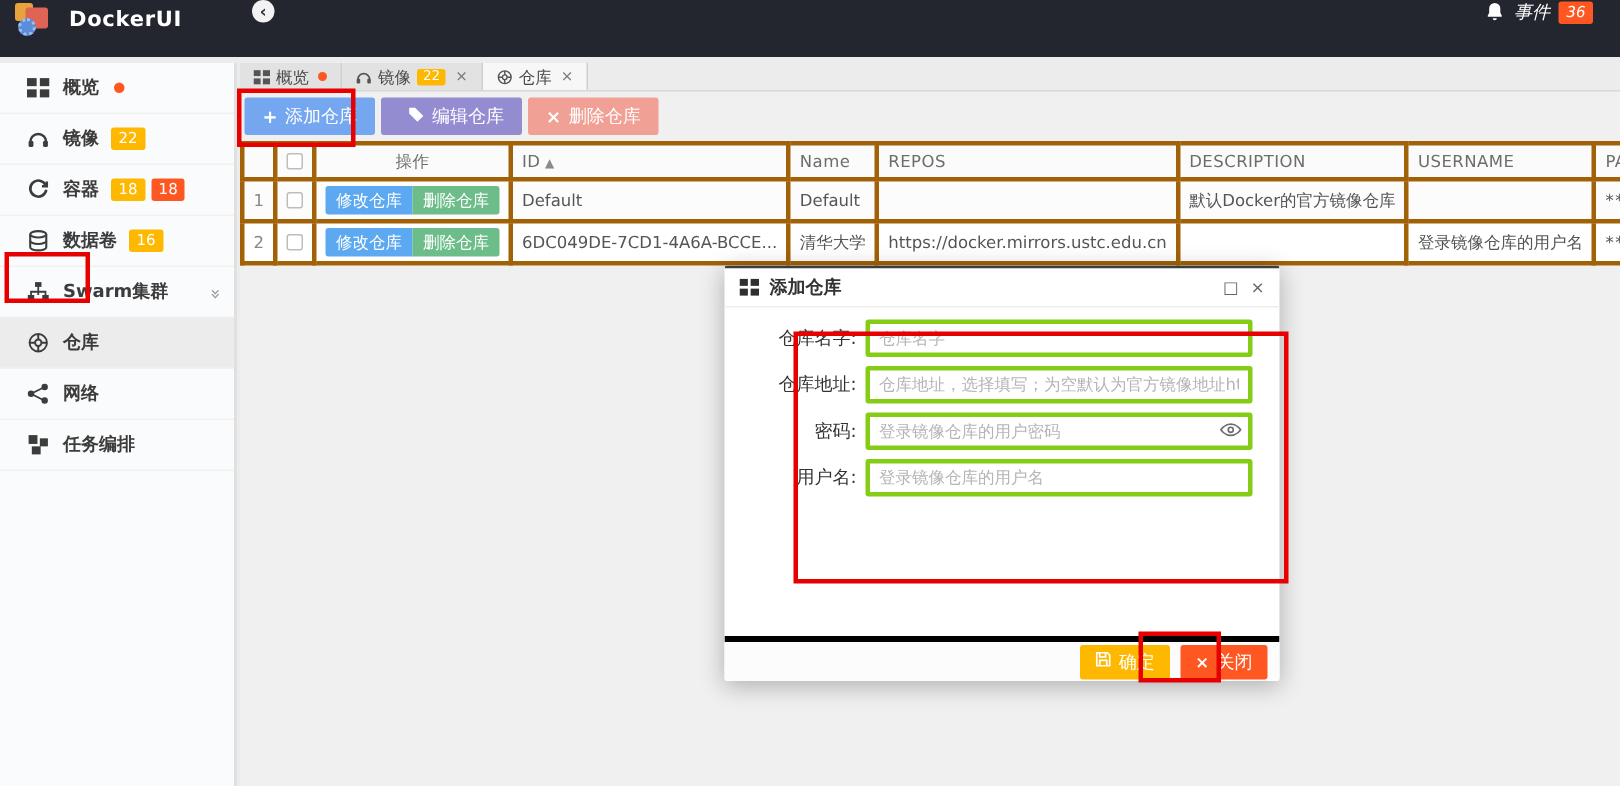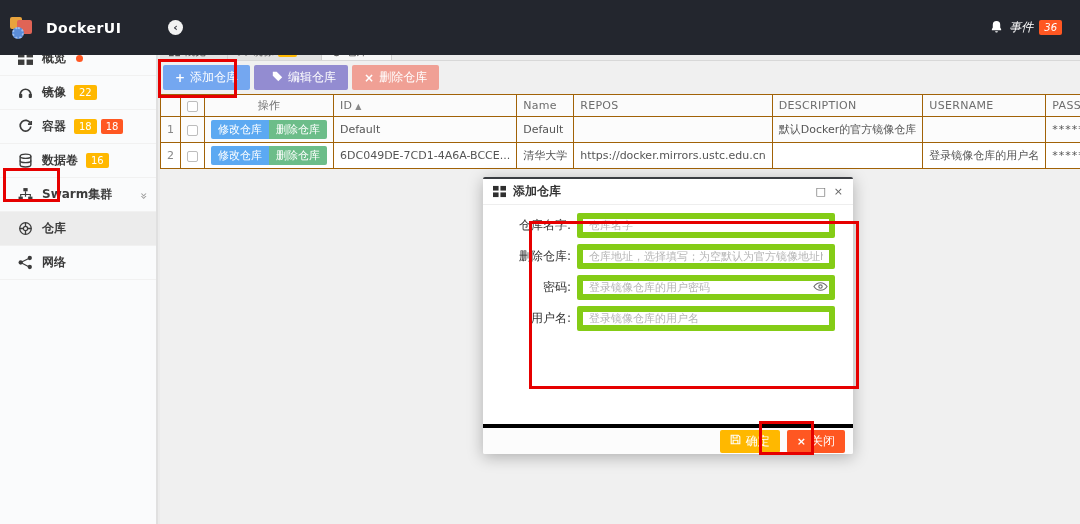--- a/index.html
+++ b/index.html
@@ -1,20 +1,20 @@
 <!DOCTYPE html>
 <html style="--header-bg: #23262e; --badge-orange: #ffb800; --badge-red: #ff5722; --btn-add: #74a7f0; --btn-edit: #938cd1; --btn-delete: #f0a095; --btn-row-edit: #5ca9f2; --btn-row-delete: #6cbd89; --btn-confirm: #ffb800; --btn-close: #ff5722; --annotation: #e60000;"><head>
 <meta charset="utf-8">
 <style>
   * { margin:0; padding:0; box-sizing:border-box; }
   html,body { width:1080px; height:524px; overflow:hidden; }
   body { font-family:"DejaVu Sans","Liberation Sans",sans-serif; background:#ececec; position:relative; font-size:12px; color:#333; }
 
   
-  .header { position:absolute; top:0; left:0; width:1080px; height:55px; background:var(--header-bg,#23262e); display:flex; align-items:center; z-index:5; }
+  .header { position:absolute; top:0; left:0; width:1080px; height:38px; background:var(--header-bg,#23262e); display:flex; align-items:flex-start; z-index:5; }
   .brand { width:160px; display:flex; align-items:center; gap:10px; padding-left:10px; }
   .logo { position:relative; width:26px; height:26px; flex:0 0 26px; }
   .logo .sq1 { position:absolute; left:0; top:2px; width:12px; height:12px; background:#e8a33d; border-radius:2px; }
   .logo .sq2 { position:absolute; left:7px; top:5px; width:15px; height:14px; background:#e06456; border-radius:2px; }
   .logo .gear { position:absolute; left:2px; top:12px; width:12px; height:12px; background:#5b8dd9; border-radius:50%; border:2px dotted #9dbef0; }
   .brand-title { color:#fff; font-weight:bold; font-size:14px; letter-spacing:.5px; }
   .collapse-btn { margin-left:8px; width:15px; height:15px; border-radius:50%; background:#f2f2f2; color:#2b2e36; display:flex; align-items:center; justify-content:center; font-size:11px; font-weight:bold; line-height:1; cursor:pointer; }
   .header-right { margin-left:auto; display:flex; align-items:center; gap:6px; padding-right:18px; color:#fff; cursor:pointer;font-style:italic; }
   .header-right svg { width:13px; height:13px; }
   .events-label { font-size:12px; }
@@ -48,21 +48,21 @@
   .toolbar { padding:4px 3px; display:flex; gap:4px; }
   .tbtn { display:flex; align-items:center; gap:5px; height:25px; padding:0 12px; border:none; border-radius:2px; color:#fff; font-size:12px; cursor:pointer; font-family:inherit; }
   .tbtn.add { background:var(--btn-add,#74a7f0); }
   .tbtn.edit { background:var(--btn-edit,#938cd1);padding-left:18px; }
   .tbtn.del { background:var(--btn-delete,#f0a095); }
   .tbtn svg { width:11px; height:11px; }
   .tbtn .glyph { font-size:12px; font-weight:bold; line-height:1; }
 
   
   .grid-table { width:100%; border-collapse:collapse; background:#fff; font-size:11px; }
-  .grid-table th, .grid-table td { border:1px solid #a16207; padding:3px 6px; text-align:left; white-space:nowrap; overflow:hidden;margin-left:13px; }
+  .grid-table th, .grid-table td { border:3px solid #a16207; padding:3px 6px; text-align:left; white-space:nowrap; overflow:hidden;margin-left:13px; }
   .grid-table th { color:#6d6d6d; font-weight:normal; background:#fbfbfb; height:22px; letter-spacing:.3px; }
   .grid-table td { color:#555; height:22px; background:#fff; }
   .grid-table tr:nth-child(2) td { background:#fcfcfc; }
   .col-idx { width:30px; text-align:center !important; color:#888 !important; }
   .col-cb { width:26px; text-align:center !important; }
   .col-op { width:98px; text-align:center !important; }
   .col-id { width:136px; }
   .col-name { width:80px; }
   .col-repos { width:176px; }
   .col-desc { width:190px; }
@@ -84,21 +84,21 @@
   .win-ctrls { margin-left:auto; display:flex; gap:8px; color:#666; }
   .win-ctrls span { cursor:pointer; font-size:11px; line-height:1; }
   .modal-body { flex:1; padding:8px 10px 0 10px; }
   .legend-row { display:flex; align-items:center; margin:4px 0 10px 0; }
   .legend-row .dash { width:22px; height:1px; background:#ddd; }
   .legend-text { font-size:12px; font-weight:bold; color:#333; margin:0 8px; }
   .legend-row .line { flex:1; height:1px; background:#e4e4e4; }
   .form-row { display:flex; margin-bottom:6px; }
   .form-label { width:84px; flex:0 0 84px; text-align:right; padding-right:6px; font-size:12px; color:#333; line-height:25px; }
   .form-field { flex:1; position:relative; margin-right:8px; }
-  .form-field input, .form-field textarea { width:100%; border:6px solid #84cc16; border-radius:2px; font-size:11px; color:#333; padding:0 6px; height:25px; font-family:inherit; outline:none; background:#fff; }
+  .form-field input, .form-field textarea { width:100%; border:3px solid #84cc16; border-radius:2px; font-size:11px; color:#333; padding:0 6px; height:25px; font-family:inherit; outline:none; background:#fff; }
   .form-field textarea { height:52px; padding-top:4px; resize:none; }
   .form-field input::placeholder, .form-field textarea::placeholder { color:#b5b5b5; }
   .eye { position:absolute; right:7px; top:6px; width:15px; height:11px; color:#6d6d6d; cursor:pointer; }
   .eye svg { width:100%; height:100%; }
   .modal-foot { height:30px; border-top:4px solid #000000; display:flex; align-items:center; justify-content:flex-end; gap:7px; padding-right:8px; background:#fcfcfc; border-radius:0 0 2px 2px; }
   .mbtn { display:flex; align-items:center; gap:5px; height:23px; padding:0 10px; border:none; border-radius:2px; color:#fff; font-size:12px; cursor:pointer; font-family:inherit; }
   .mbtn.confirm { background:var(--btn-confirm,#ffb800); }
   .mbtn.closebtn { background:var(--btn-close,#ff5722); }
   .mbtn svg { width:11px; height:11px; }
   .mbtn .glyph { font-weight:bold; font-size:11px; line-height:1; }
@@ -192,20 +192,28 @@
     <span class="side-label">仓库</span>
   </div>
   <div class="side-item">
     <span class="s-icon"><svg viewBox="0 0 14 14" fill="currentColor">
           <circle cx="2.5" cy="7" r="2"></circle>
           <circle cx="11" cy="2.8" r="2"></circle>
           <circle cx="11" cy="11.2" r="2"></circle>
           <path d="M2.5 7L11 2.8M2.5 7l8.5 4.4" stroke="currentColor" stroke-width="1.1" fill="none"></path>
         </svg></span>
     <span class="side-label">网络</span>
+  </div>
+  <div class="side-item">
+    <span class="s-icon"><svg viewBox="0 0 14 14" fill="currentColor">
+          <rect x="1" y="1" width="5.5" height="5.5"></rect>
+          <rect x="8" y="3" width="5" height="5"></rect>
+          <rect x="3" y="8" width="5.5" height="5"></rect>
+        </svg></span>
+    <span class="side-label">任务编排</span>
   </div>
 </div>
 
 <div class="content">
 
   <div class="tabstrip">
     <div class="tab">
       <span class="t-icon"><svg viewBox="0 0 14 14" fill="currentColor">
             <rect x="0" y="1" width="6" height="5"></rect>
             <rect x="8" y="1" width="6" height="5"></rect>
@@ -316,21 +324,21 @@
       <span>□</span>
       <span>×</span>
     </span>
   </div>
   <div class="modal-body">
     <div class="form-row">
       <div class="form-label">仓库名字:</div>
       <div class="form-field"><input placeholder="仓库名字" style=""></div>
     </div>
     <div class="form-row">
-      <div class="form-label">删除仓库:</div>
+      <div class="form-label">仓库地址:</div>
       <div class="form-field"><input placeholder="仓库地址，选择填写；为空默认为官方镜像地址https://index.docke" style=""></div>
     </div>
     <div class="form-row">
       <div class="form-label">密码:</div>
       <div class="form-field">
         <input placeholder="登录镜像仓库的用户密码" style="">
         <span class="eye"><svg viewBox="0 0 16 10" fill="none" stroke="currentColor" stroke-width="1.2">
               <path d="M1 5s2.7-4 7-4 7 4 7 4-2.7 4-7 4-7-4-7-4z"></path>
               <circle cx="8" cy="5" r="1.8"></circle>
             </svg></span>

